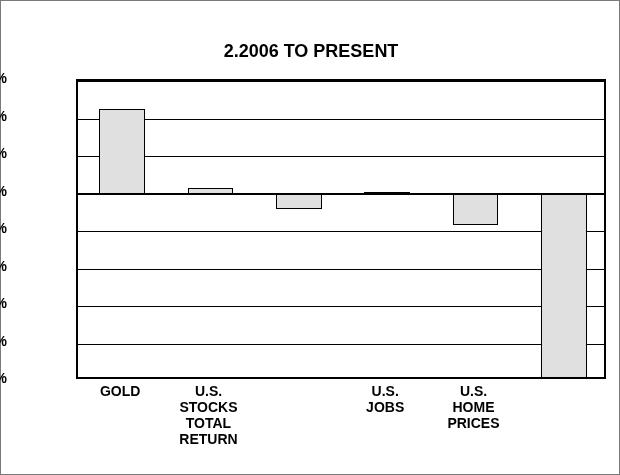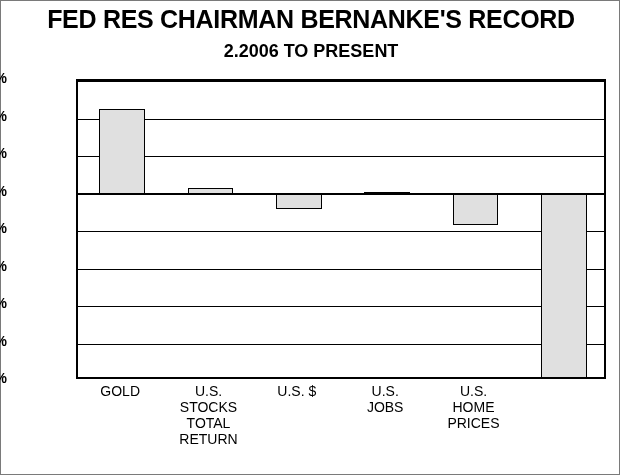--- a/index.html
+++ b/index.html
@@ -98,31 +98,30 @@
     left: 75px;
     top: 382px;
     width: 530px;
     height: 90px;
   }
   .xlabel {
     position: absolute;
     top: 0;
     text-align: center;
     font-size: 14px;
-    font-weight: normal;
+    font-weight: bold;
     line-height: 16px;
     white-space: pre-line;
   }
 </style>
 </head>
 <body>
 
 <div id="root">
 
-  <div class="title">FED RES CHAIRMAN BERNANKE'S RECORD</div>
   <div class="subtitle">2.2006 TO PRESENT</div>
 
   <div class="plot-wrap">
     <div class="plot-area" id="plot-area">
         <div class="gridline" style="top: 0px;"></div>
         <div class="gridline" style="top: 37.5px;"></div>
         <div class="gridline" style="top: 75px;"></div>
         <div class="zeroline" style="top: 111.5px;"></div>
         <div class="gridline" style="top: 150px;"></div>
         <div class="gridline" style="top: 187.5px;"></div>
@@ -136,21 +135,20 @@
         <div class="bar" style="left: 462.867px; top: 112.5px; width: 45.9333px; height: 187.5px; background: rgb(224, 224, 224); border-color: rgb(0, 0, 0);"></div>
       </div>
   </div>
 
   <div class="xlabels" id="xlabels">
       <div class="xlabel" style="left: 0px; width: 88.3333px;">GOLD</div>
       <div class="xlabel" style="left: 88.3333px; width: 88.3333px;">U.S.
 STOCKS
 TOTAL
 RETURN</div>
-      <div class="xlabel" style="left: 176.667px; width: 88.3333px;">U.S. $</div>
       <div class="xlabel" style="left: 265px; width: 88.3333px;">U.S.
 JOBS</div>
       <div class="xlabel" style="left: 353.333px; width: 88.3333px;">U.S.
 HOME
 PRICES</div>
     </div>
 
 <div class="ytick" style="top: 78px;">60%</div>
     <div class="ytick" style="top: 115.5px;">40%</div>
     <div class="ytick" style="top: 153px;">20%</div>

